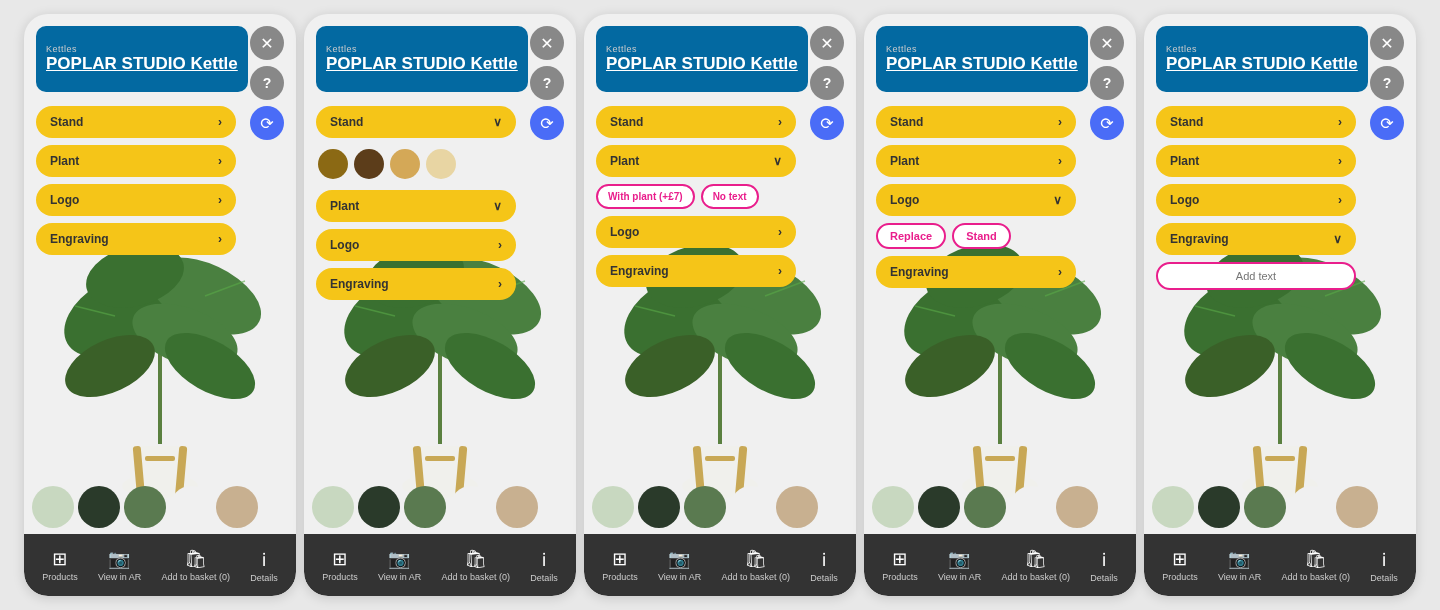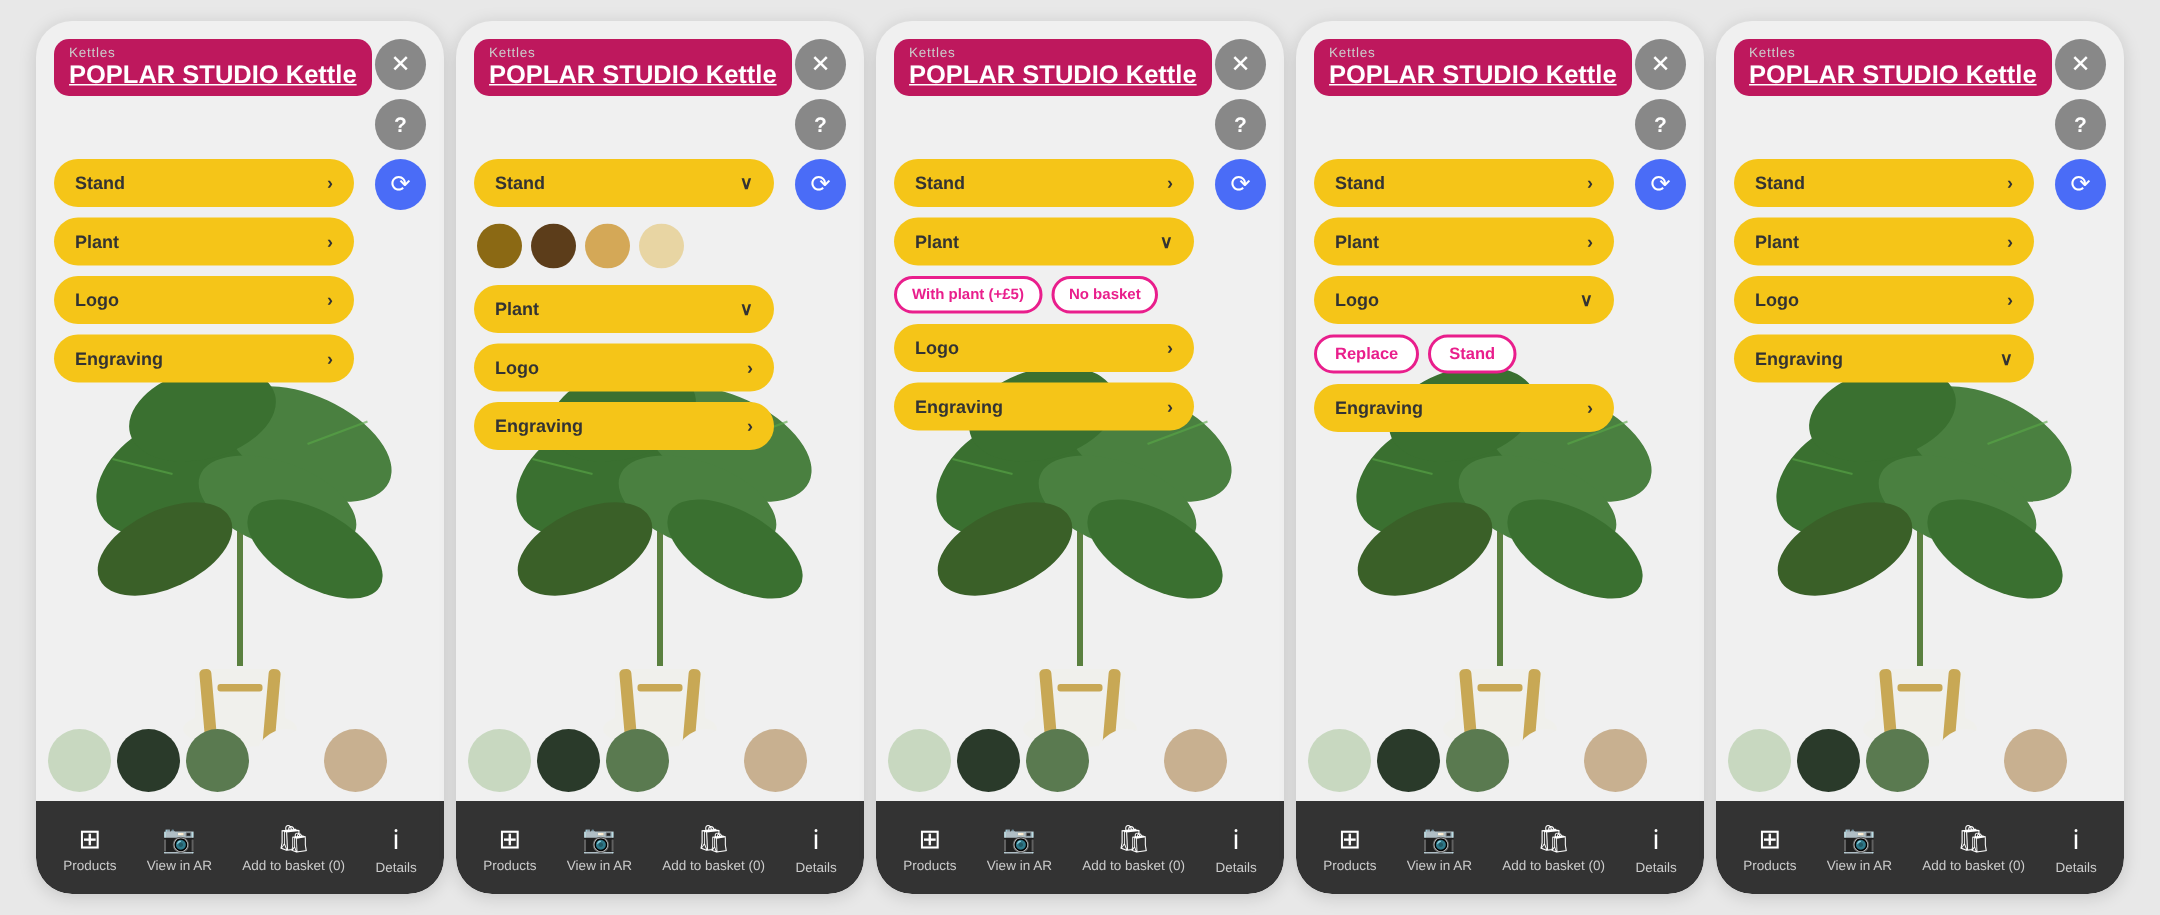--- a/index.html
+++ b/index.html
@@ -30,23 +30,23 @@
       overflow: hidden;
       box-shadow: 0 2px 12px rgba(0,0,0,0.15);
       flex-shrink: 0;
     }
 
     
     .panel-header {
       position: absolute;
       top: 12px;
       left: 12px;
-      background: #be185d;
+      background: #0369a1;
       border-radius: 10px;
-      padding: 4px 10px;
+      padding: 18px 10px;
       color: white;
       z-index: 10;
     }
     .header-sub {
       font-size: 9px;
       color: #ccc;
       letter-spacing: 0.5px;
     }
     .header-title {
       font-size: 17px;
@@ -475,22 +475,22 @@
     <div class="options-panel">
       <div class="option-btn">
       <span>Stand</span>
       <span class="chevron">›</span>
     </div>
         <div class="option-btn">
       <span>Plant</span>
       <span class="chevron">∨</span>
     </div>
         <div class="plant-options-row">
-      <button class="plant-option-btn">With plant (+£5)</button>
-      <button class="plant-option-btn">No basket</button>
+      <button class="plant-option-btn">With plant (+£7)</button>
+      <button class="plant-option-btn">No text</button>
     </div>
         <div class="option-btn">
       <span>Logo</span>
       <span class="chevron">›</span>
     </div>
         <div class="option-btn">
       <span>Engraving</span>
       <span class="chevron">›</span>
     </div>
     </div>
@@ -668,20 +668,21 @@
       <span class="chevron">›</span>
     </div>
         <div class="option-btn">
       <span>Logo</span>
       <span class="chevron">›</span>
     </div>
         <div class="option-btn">
       <span>Engraving</span>
       <span class="chevron">∨</span>
     </div>
+        <input class="add-text-input" type="text" placeholder="Add text" style="">
     </div>
 
     <div class="plant-image">
       <svg viewBox="0 0 230 340" class="plant-svg" xmlns="http://www.w3.org/2000/svg">
 
     <ellipse cx="115" cy="310" rx="38" ry="12" fill="#f0f0ec"></ellipse>
     <rect x="85" y="270" width="60" height="44" rx="4" fill="#f0f0ec"></rect>
 
     <rect x="90" y="270" width="8" height="55" rx="3" fill="#c8a855" transform="rotate(-5,94,297)"></rect>
     <rect x="132" y="270" width="8" height="55" rx="3" fill="#c8a855" transform="rotate(5,136,297)"></rect>

